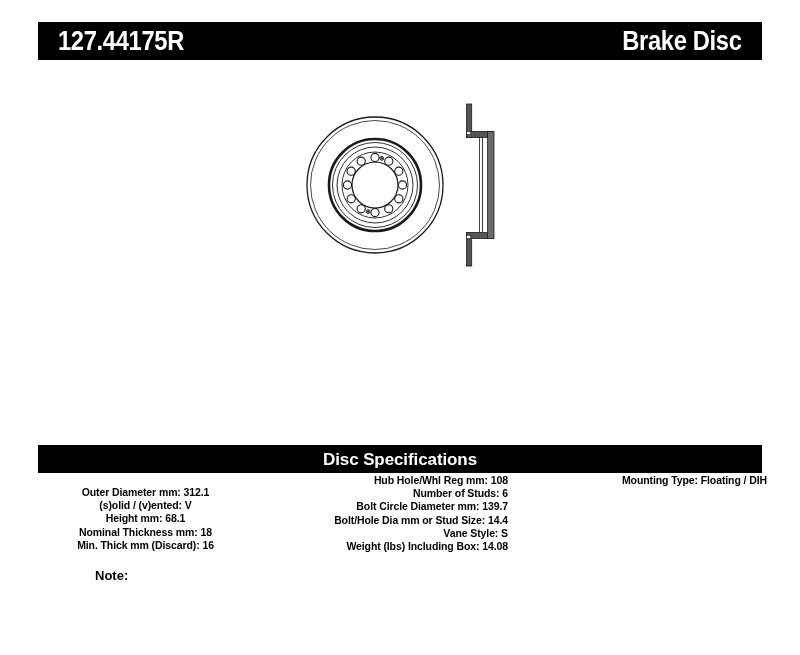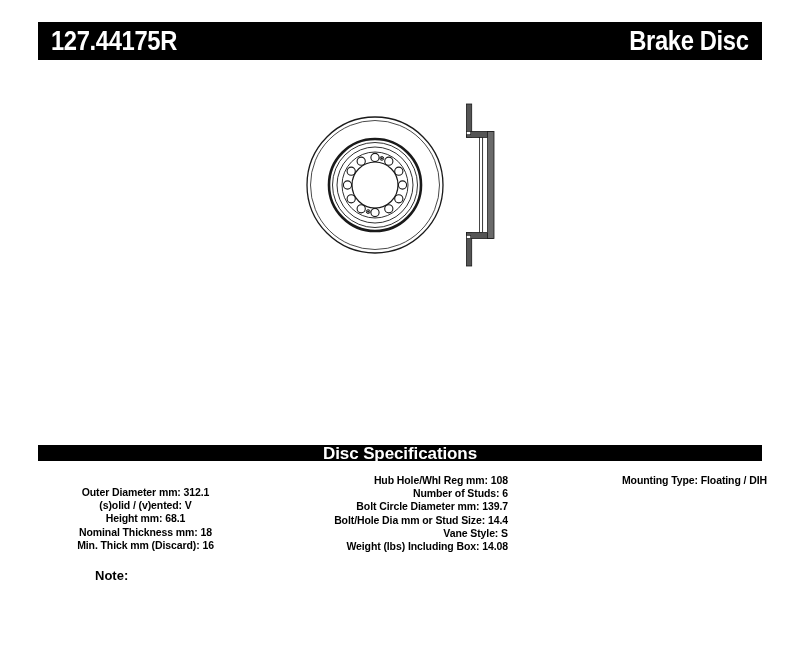--- a/index.html
+++ b/index.html
@@ -21,21 +21,21 @@
     position: absolute;
     left: 38px;
     top: 22px;
     width: 724px;
     height: 38px;
     background: #000000;
     display: flex;
     align-items: center;
     justify-content: space-between;
     box-sizing: border-box;
-    padding: 0 13px;
+    padding: 0 20px;
   }
   .header-part-number {
     color: #ffffff;
     font-size: 27px;
     font-weight: bold;
     letter-spacing: -0.4px;
     transform: scaleX(0.88);
     transform-origin: left center;
     white-space: nowrap;
     line-height: 1;
@@ -62,21 +62,21 @@
   .drawing-area svg {
     display: block;
   }
 
   
   .spec-title-bar {
     position: absolute;
     left: 38px;
     top: 445px;
     width: 724px;
-    height: 16px;
+    height: 28px;
     background: #000000;
     display: flex;
     align-items: center;
     justify-content: center;
   }
   .spec-title-text {
     color: #ffffff;
     font-size: 17px;
     font-weight: bold;
     line-height: 1;

